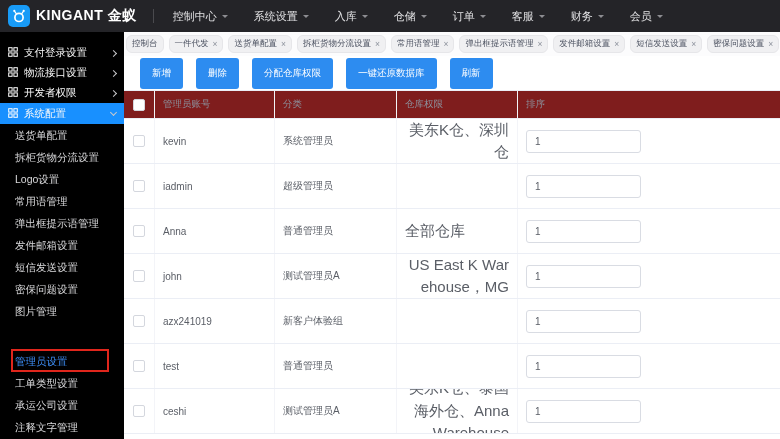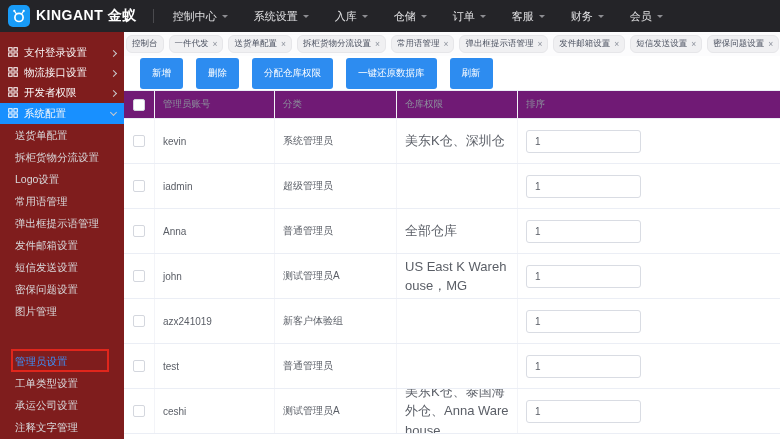--- a/index.html
+++ b/index.html
@@ -16,21 +16,21 @@
   .topnav { display:flex; align-items:center; }
   .nav-item { display:flex; align-items:center; gap:5px; padding:0 13px;
     color:#e3e3e5; font-size:11px; cursor:pointer; white-space:nowrap; height:32px; }
   .caret-down { width:0; height:0; border:3.5px solid transparent; border-top-color:#8d8d92;
     margin-top:3px; }
 
   
   .layout { display:flex; height:407px; }
 
   
-  .sidebar { width:124px; background:#7f1d1d; flex:none; padding-top:11px; position:relative; }
+  .sidebar { width:124px; background:#000000; flex:none; padding-top:11px; position:relative; }
   .side-top { height:20px; display:flex; align-items:center; gap:6px; padding:0 8px;
     color:#fafafa; font-size:10.5px; cursor:pointer; white-space:nowrap; }
   .side-top.active { background:#1890ff; height:21px; }
   .side-top .lbl { flex:1; overflow:hidden; }
   .chev { width:5px; height:5px; border-right:1.4px solid #c9c9cc; border-bottom:1.4px solid #c9c9cc; flex:none; }
   .chev.right { transform:rotate(-45deg); }
   .chev.down { transform:rotate(45deg); margin-top:-2px; }
   .side-sub { height:22px; line-height:22px; padding-left:15px; color:#d8d8da;
     font-size:10.5px; cursor:pointer; white-space:nowrap; position:relative; }
   .side-sub.active { color:#3d8df5;margin-top:28px; }
@@ -48,28 +48,28 @@
   .tab .x { color:#8d929c; font-size:8.5px; line-height:1; cursor:pointer; }
 
   .toolbar { height:34px; display:flex; align-items:center; gap:13px; padding-left:16px; flex:none; }
   .btn { background:#2d8cf0; color:#fff; border:none; border-radius:3px; font-size:9.5px;
     padding:0 12px; height:31px; cursor:pointer; white-space:nowrap;
     font-family:inherit; }
 
   
   .table { flex:1; border-top:1px solid #ebeef5; overflow:hidden; }
   .t-head, .t-row { display:grid; grid-template-columns:31px 120px 122px 121px 1fr; }
-  .t-head { height:28px; background:#701a75; border-bottom:1px solid #ebeef5; }
+  .t-head { height:28px; background:#7f1d1d; border-bottom:1px solid #ebeef5; }
   .t-head .cell { color:#8c919c; font-size:9.5px; }
   .t-row { height:45px; border-bottom:1px solid #ebeef5; background:#fff; }
   .cell { display:flex; align-items:center; padding:0 8px; font-size:10px; color:#5a5e66;
     overflow:hidden; border-right:1px solid #f3f4f8; }
   .cell:last-child { border-right:none; }
   .cell.ck { justify-content:center; padding:0; }
-  .cell.wh { font-size:13px; line-height:1.5; word-break:break-all; }
+  .cell.wh { font-size:15px; line-height:1.5; word-break:break-all;text-align:right; }
   .checkbox { width:12px; height:12px; border:1px solid #d4d7de; border-radius:2px;
     background:#fff; cursor:pointer; flex:none; }
   .sort-input { width:115px; height:23px; border:1px solid #d9dce3; border-radius:3px;
     font-size:10px; color:#5a5e66; padding:0 8px; outline:none; font-family:inherit; }
 </style>
 </head>
 <body>
 
 <div class="topbar">
   <div class="brand">

